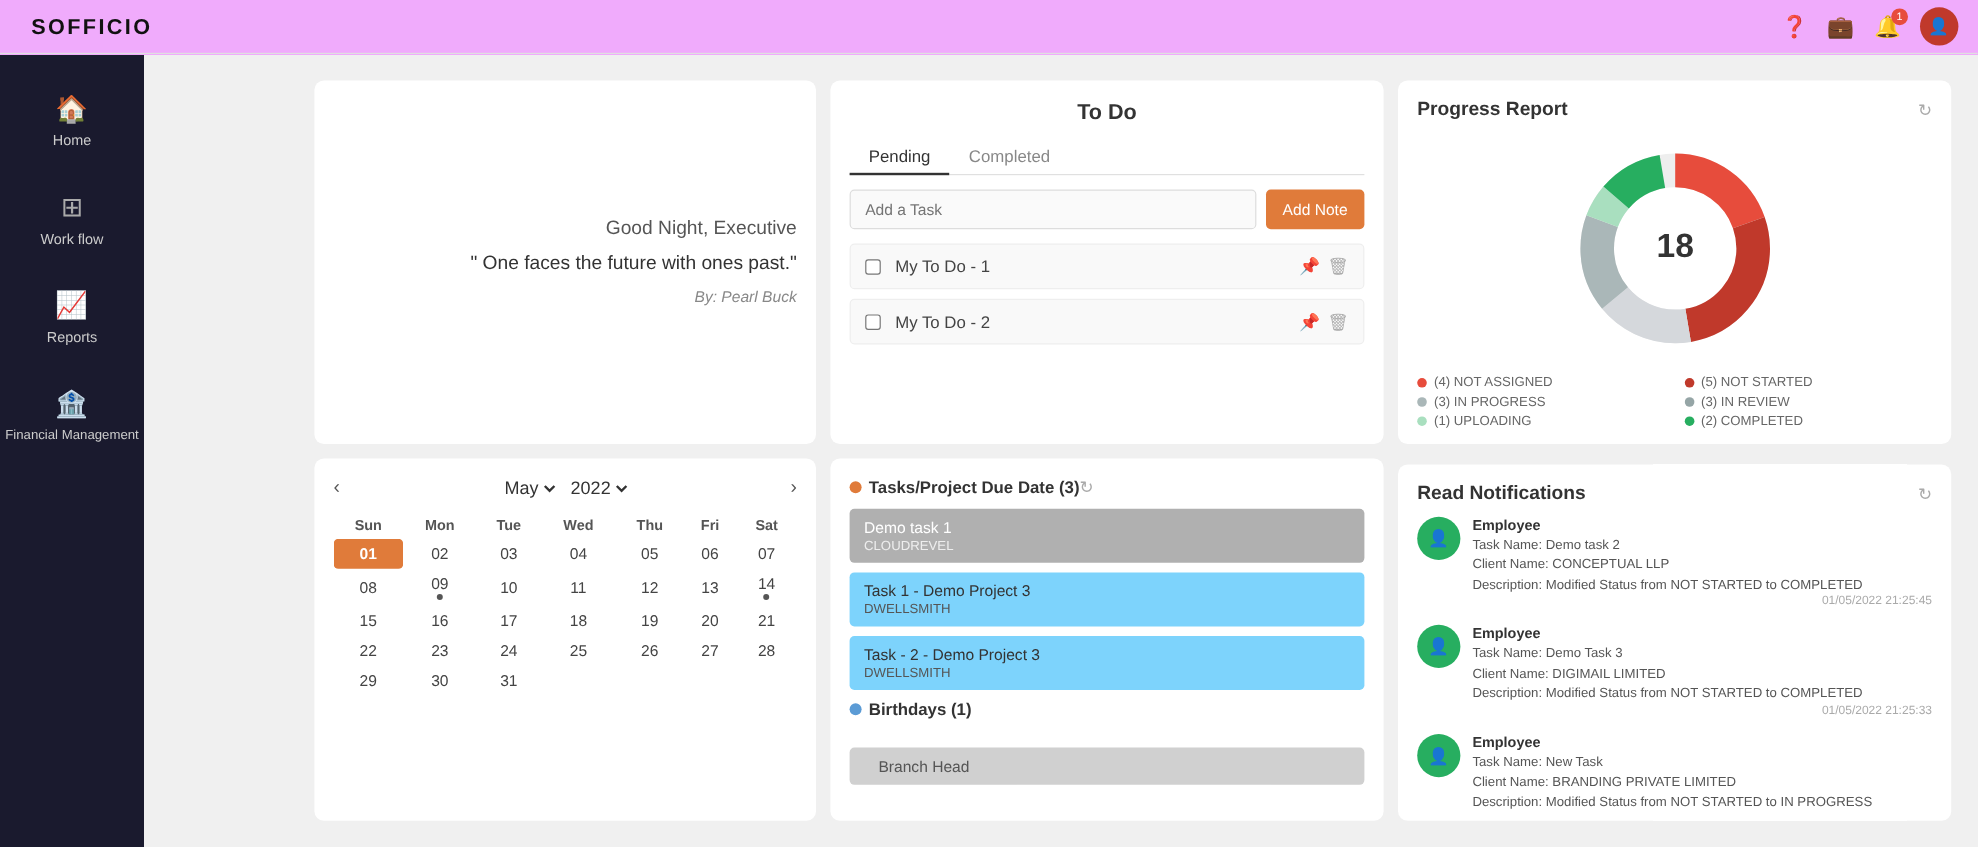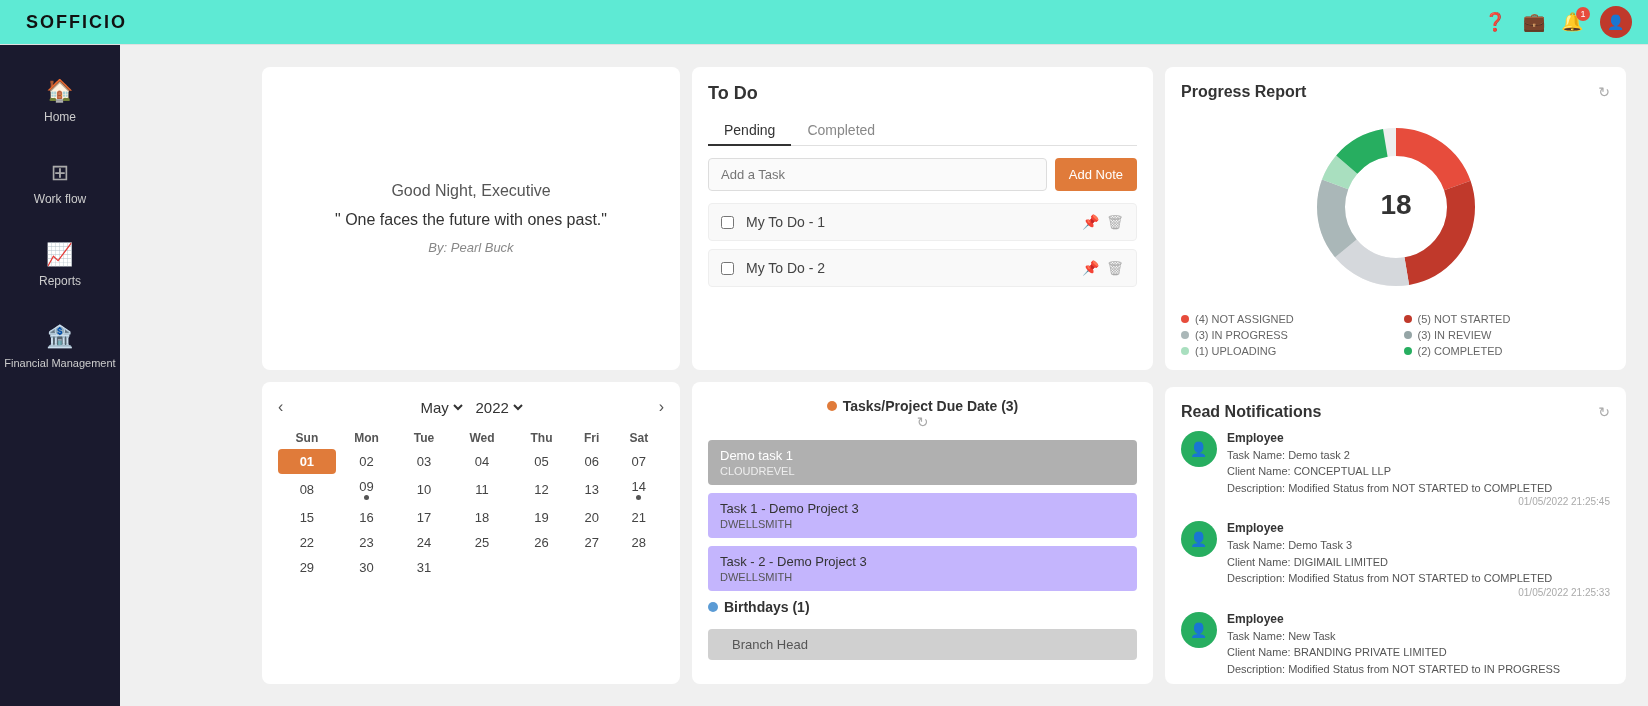--- a/index.html
+++ b/index.html
@@ -30,21 +30,21 @@
       transition: background 0.2s;
     }
     .sidebar-item .icon { font-size: 22px; }
     .sidebar-item span.label { color: #ccc; font-size: 12px; }
 
     
     .topbar {
       position: fixed;
       top: 0; left: 0; right: 0;
       height: 45px;
-      background: #5eead4;
+      background: #f0abfc;
       display: flex;
       align-items: center;
       padding: 0 16px;
       z-index: 100;
       border-bottom: 1px solid #e0e0e0;
     }
     .topbar-logo {
       font-size: 18px;
       font-weight: 900;
       letter-spacing: 2px;
@@ -104,37 +104,37 @@
       padding: 16px;
       overflow: hidden;
     }
 
     
     .welcome-panel {
       grid-column: 1;
       grid-row: 1;
       display: flex;
       flex-direction: column;
-      align-items: center;
+      align-items: flex-end;
       justify-content: center;
       text-align: center;
     }
     .greeting { font-size: 16px; color: #555; margin-bottom: 8px; }
     .time { font-size: 52px; font-weight: 300; color: #222; margin-bottom: 12px; }
     .quote { font-size: 16px; color: #333; line-height: 1.5; margin-bottom: 8px; }
     .quote-author { font-style: italic; color: #888; font-size: 13px; }
 
     
     .todo-panel {
       grid-column: 2;
       grid-row: 1;
       display: flex;
       flex-direction: column;
     }
-    .todo-title { font-size: 18px; font-weight: 600; color: #333; margin-bottom: 12px; }
+    .todo-title { font-size: 18px; font-weight: 600; color: #333; margin-bottom: 12px; text-align: center; }
     .todo-tabs { display: flex; border-bottom: 1px solid #e0e0e0; margin-bottom: 12px; }
     .todo-tab {
       padding: 6px 16px;
       font-size: 14px;
       cursor: pointer;
       color: #888;
       border-bottom: 2px solid transparent;
       margin-bottom: -1px;
     }
     .todo-tab.active { color: #333; border-bottom: 2px solid #333; font-weight: 500; }
@@ -207,35 +207,35 @@
     .cal-grid td.today { background: #e07b3a; color: #fff; border-radius: 4px; font-weight: bold; }
     .cal-grid td .dot { width: 5px; height: 5px; background: #555; border-radius: 50%; margin: 1px auto 0; }
 
     
     .tasks-panel {
       grid-column: 2;
       grid-row: 2;
       display: flex;
       flex-direction: column;
     }
-    .tasks-header { display: flex; align-items: center; justify-content: space-between; margin-bottom: 10px; flex-direction: column; }
+    .tasks-header { display: flex; align-items: center; margin-bottom: 10px; }
     .tasks-title-row { display: flex; align-items: center; gap: 6px; }
     .bullet { width: 10px; height: 10px; border-radius: 50%; }
     .bullet.orange { background: #e07b3a; }
     .bullet.blue { background: #5b9bd5; }
     .section-title { font-size: 14px; font-weight: 600; color: #333; }
     .task-card {
       background: #b0b0b0;
       border-radius: 4px;
       padding: 8px 12px;
       margin-bottom: 8px;
     }
     .task-card-title { font-size: 13px; color: #fff; font-weight: 500; }
     .task-card-sub { font-size: 11px; color: #eee; margin-top: 2px; }
-    .task-card.light { background: #c4b5fd; }
+    .task-card.light { background: #7dd3fc; }
     .birthday-card {
       background: #d0d0d0;
       border-radius: 4px;
       padding: 8px 24px;
       margin-bottom: 8px;
     }
     .birthday-card-title { font-size: 13px; color: #555; font-weight: 500; }
 
     
     .notif-panel {
@@ -464,21 +464,21 @@
       <div class="task-card-sub">CLOUDREVEL</div>
     </div>
     <div class="task-card light">
       <div class="task-card-title" style="color:#333;">Task 1 - Demo Project 3</div>
       <div class="task-card-sub" style="color:#555;">DWELLSMITH</div>
     </div>
     <div class="task-card light">
       <div class="task-card-title" style="color:#333;">Task - 2 - Demo Project 3</div>
       <div class="task-card-sub" style="color:#555;">DWELLSMITH</div>
     </div>
-    <div class="tasks-title-row" style="margin-bottom:14px;">
+    <div class="tasks-title-row" style="margin-bottom:24px;">
       <div class="bullet blue"></div>
       <span class="section-title">Birthdays (1)</span>
     </div>
     <div class="birthday-card">
       <div class="birthday-card-title">Branch Head</div>
     </div>
   </div>
 
   <div class="panel notif-panel">
     <div class="notif-header">

